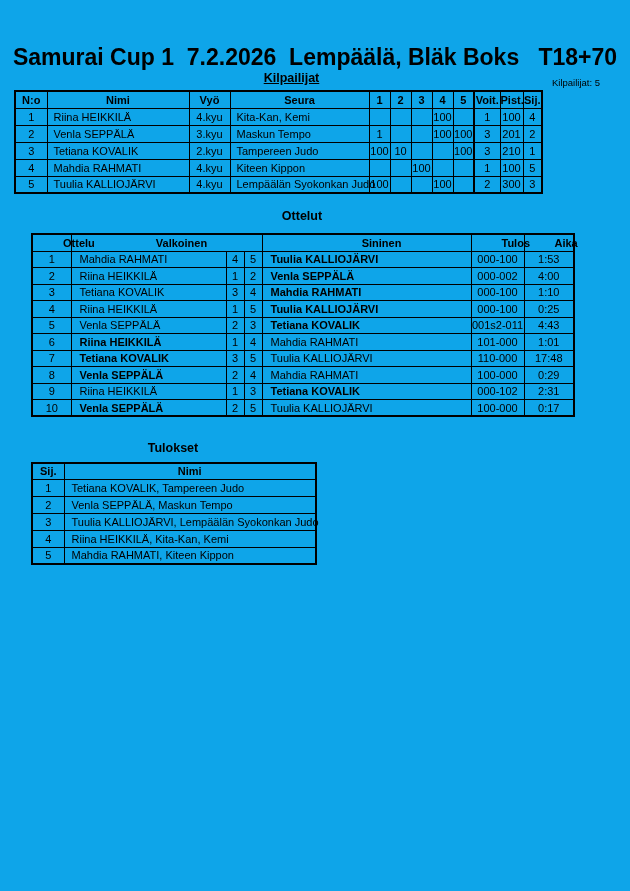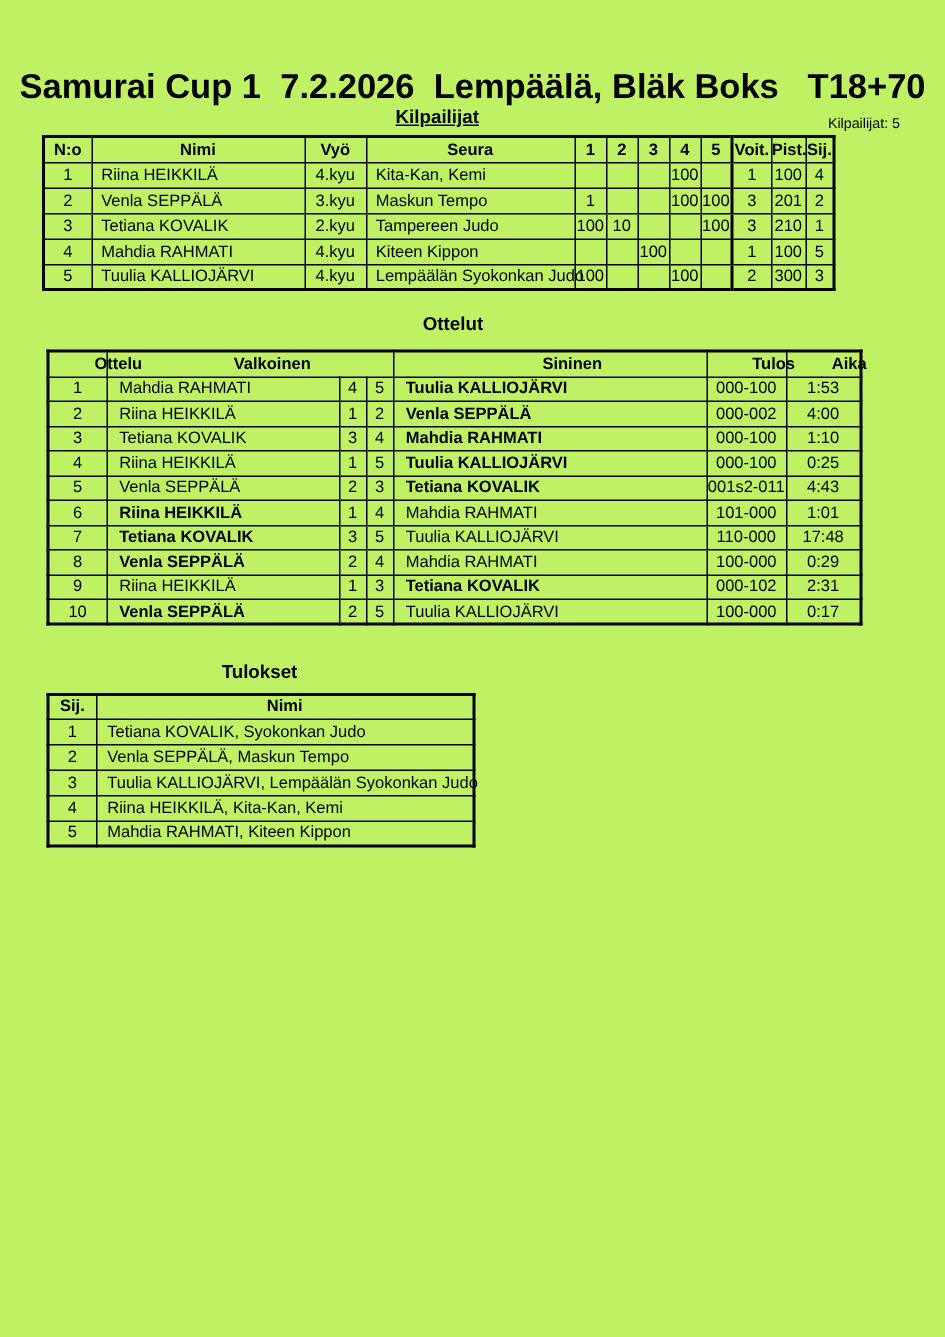--- a/index.html
+++ b/index.html
@@ -1,18 +1,18 @@
 <!DOCTYPE html>
 <html><head>
 <meta charset="utf-8">
 <style>
   * { margin:0; padding:0; box-sizing:border-box; }
   html,body { background:#e8e8e8; }
   .sheet {
-    position:relative; width:630px; height:891px; background:#bef264;
+    position:relative; width:630px; height:891px; background:#0ea5e9;
     font-family:"Liberation Sans", sans-serif; color:#000;
     margin:0 auto; overflow:hidden;
   }
   .main-title {
     position:absolute; top:44px; left:0; width:630px; text-align:center;
     font-size:23px; font-weight:bold; white-space:pre; letter-spacing:0px;
   }
   .sec-title { position:absolute; text-align:center; font-size:12.5px; font-weight:bold; }
   .sec-title.k { top:71px; left:28px; width:527px;text-decoration:underline; }
   .sec-title.o { top:209px; left:31px; width:542px; }
@@ -22,21 +22,21 @@
   table { position:absolute; border-collapse:collapse; table-layout:fixed; border:2px solid #000; }
   th, td { border:1px solid #000; font-size:11px; vertical-align:middle; padding:0; }
   th { font-weight:bold; text-align:center; overflow:visible; }
   td { overflow:visible; }
   .c { text-align:center; }
   .l { text-align:left; padding-left:6px; }
   .nw { white-space:nowrap; }
   .b { font-weight:bold; }
   .tl { border-left:2px solid #000; }
 
-  #kilpailijat-table { left:28px; top:90px; width:527px; }
+  #kilpailijat-table { left:14px; top:90px; width:527px; }
   #kilpailijat-table th { height:17px; }
   #kilpailijat-table td { height:17px; }
   #kilpailijat-table .ovf { width:136px; white-space:nowrap; }
 
   #ottelut-table { left:31px; top:233px; width:542px; }
   #ottelut-table th { height:17px;padding-left:30px; }
   #ottelut-table td { height:16.5px; }
   #ottelut-table td.l { padding-left:8px; }
 
   #tulokset-table { left:31px; top:462px; width:284px; }
@@ -293,21 +293,21 @@
       </colgroup>
     <thead>
       <tr>
         <th>Sij.</th>
         <th>Nimi</th>
       </tr>
     </thead>
     <tbody id="tulokset-body">
         <tr>
           <td class="c">1</td>
-          <td class="l nw">Tetiana KOVALIK, Syokonkan Judo</td>
+          <td class="l nw">Tetiana KOVALIK, Tampereen Judo</td>
         </tr>
         <tr>
           <td class="c">2</td>
           <td class="l nw">Venla SEPPÄLÄ, Maskun Tempo</td>
         </tr>
         <tr>
           <td class="c">3</td>
           <td class="l nw">Tuulia KALLIOJÄRVI, Lempäälän Syokonkan Judo</td>
         </tr>
         <tr>

